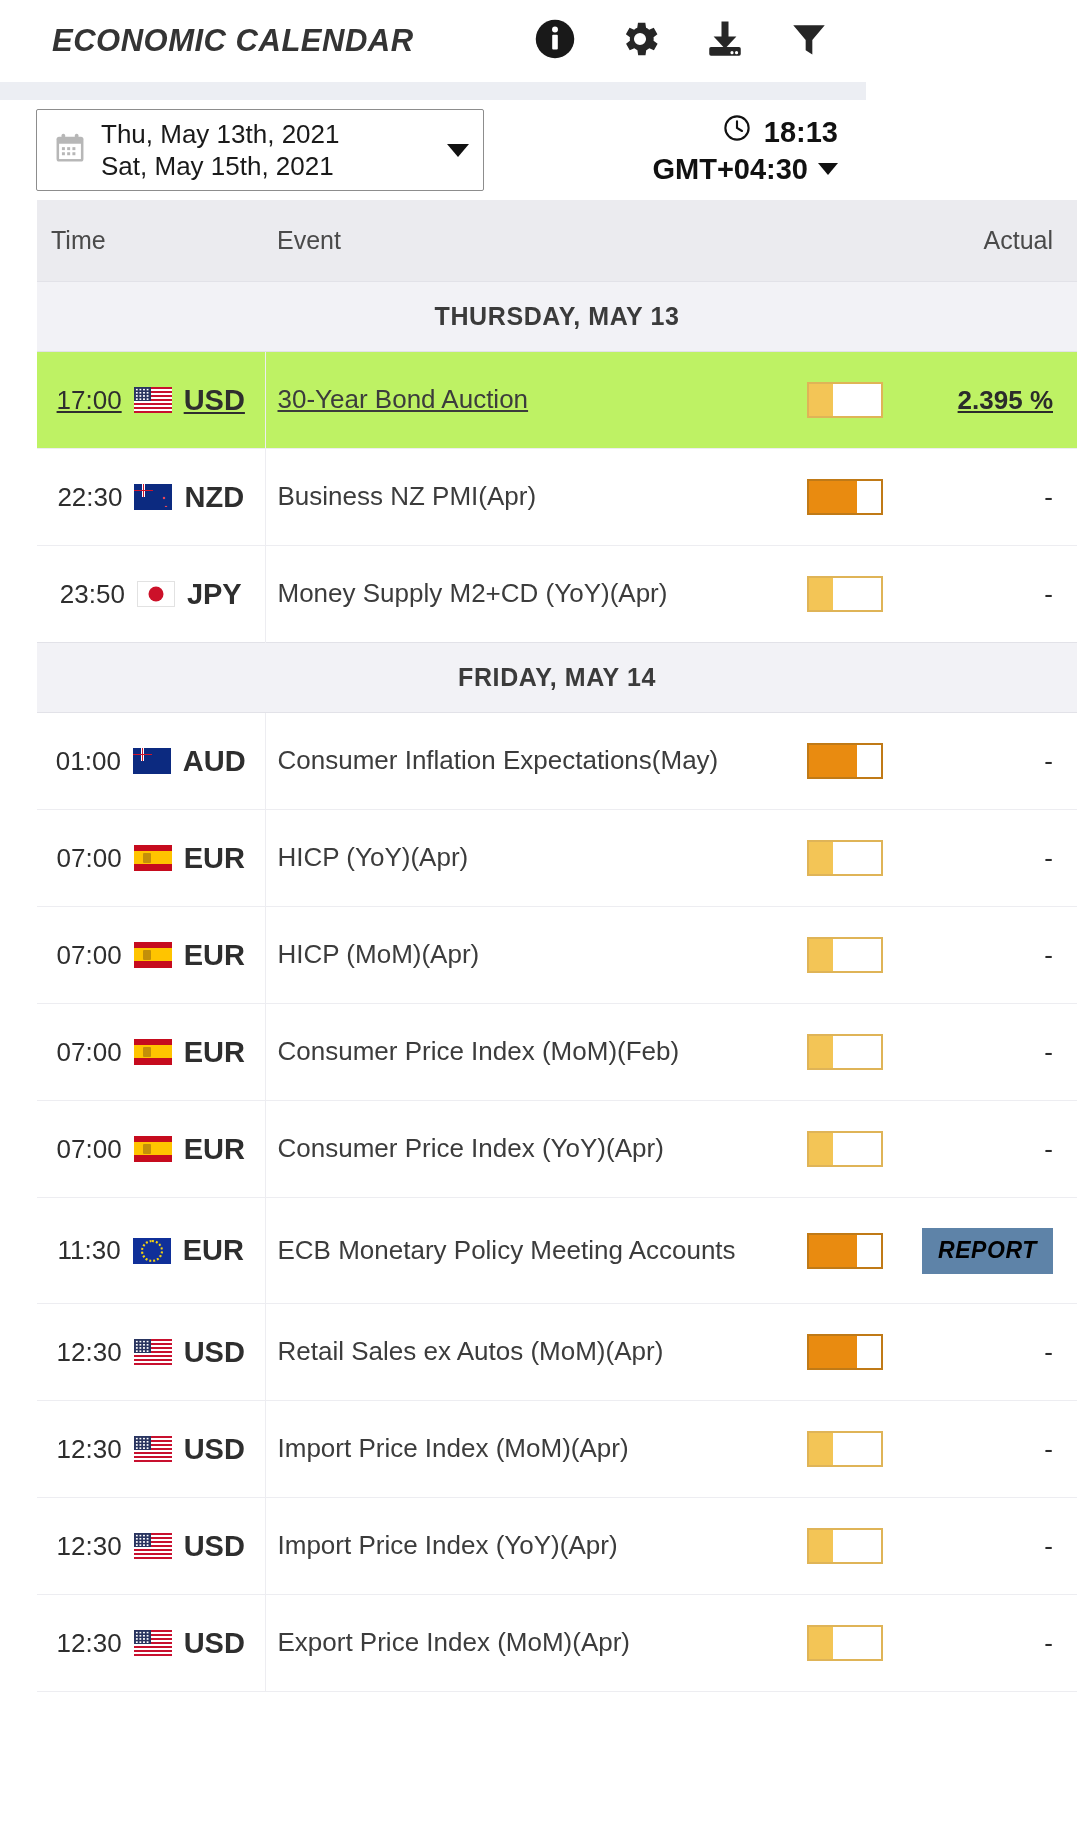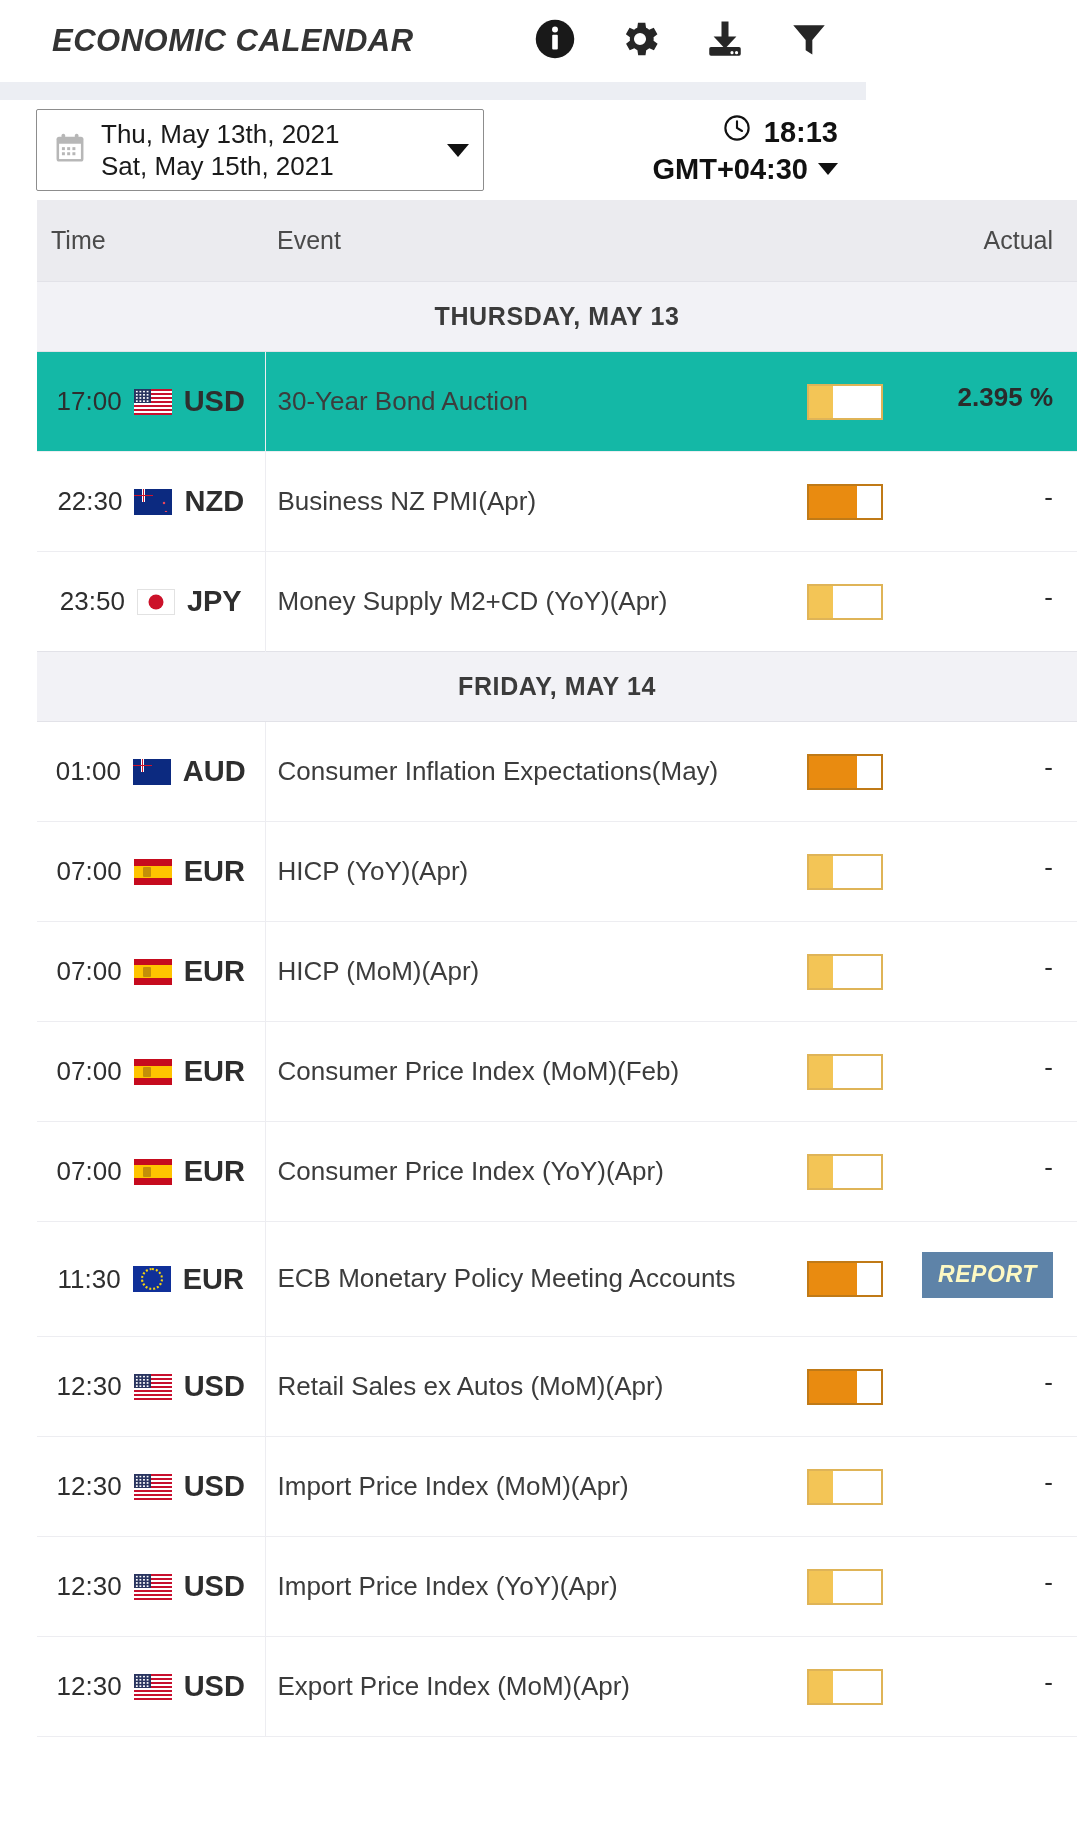--- a/index.html
+++ b/index.html
@@ -121,21 +121,21 @@
     font-size: 25px;
     font-weight: bold;
     color: #3b3b3b;
     letter-spacing: 0.6px;
     padding: 20px 0;
     border-top: 1px solid #e2e2e8;
     border-bottom: 1px solid #e2e2e8;
   }
 
   tr.ev { border-bottom: 1px solid #ededf1; }
-  tr.ev.hl td { background: #14b8a6; }
+  tr.ev.hl td { background: #bef264; text-decoration: underline; }
 
   td.t-time {
     font-size: 26px;
     color: #2e2e2e;
     text-align: center;
     border-right: 1px solid #ededf1;
     padding: 30px 10px;
     white-space: nowrap;
   }
   .time-wrap { display: flex; align-items: center; justify-content: center; gap: 12px; }
@@ -143,21 +143,21 @@
 
   td.t-event {
     font-size: 26px;
     color: #3c3c3c;
     padding: 30px 16px 30px 12px;
     line-height: 1.38;
   }
   td.t-vol { padding: 30px 0; }
   td.t-act {
     text-align: right;
-    padding: 30px 24px 38px 0;
+    padding: 30px 24px 29px 0;
     font-size: 26px;
     color: #2b2b2b;
   }
   td.t-act.val { font-weight: bold; }
 
   
   .vol {
     width: 76px; height: 36px;
     border: 2px solid #d9ab4a;
     background: #ffffff;
@@ -168,21 +168,21 @@
   }
   .vol .fill { position: absolute; left: 0; top: 0; bottom: 0; }
   .vol.low  { border-color: #dfb457; }
   .vol.low  .fill { width: 33.5%; background: #f3c556; }
   .vol.med  { border-color: #c07a17; }
   .vol.med  .fill { width: 66.5%; background: #e98b10; }
 
   .report-badge {
     display: inline-block;
     background: #5e83a8;
-    color: #fef9c3;
+    color: #000000;
     font-size: 23px;
     font-weight: bold;
     font-style: italic;
     letter-spacing: 0.6px;
     padding: 9px 16px 10px 16px;
   }
 
   
   .flag {
     display: inline-block;

